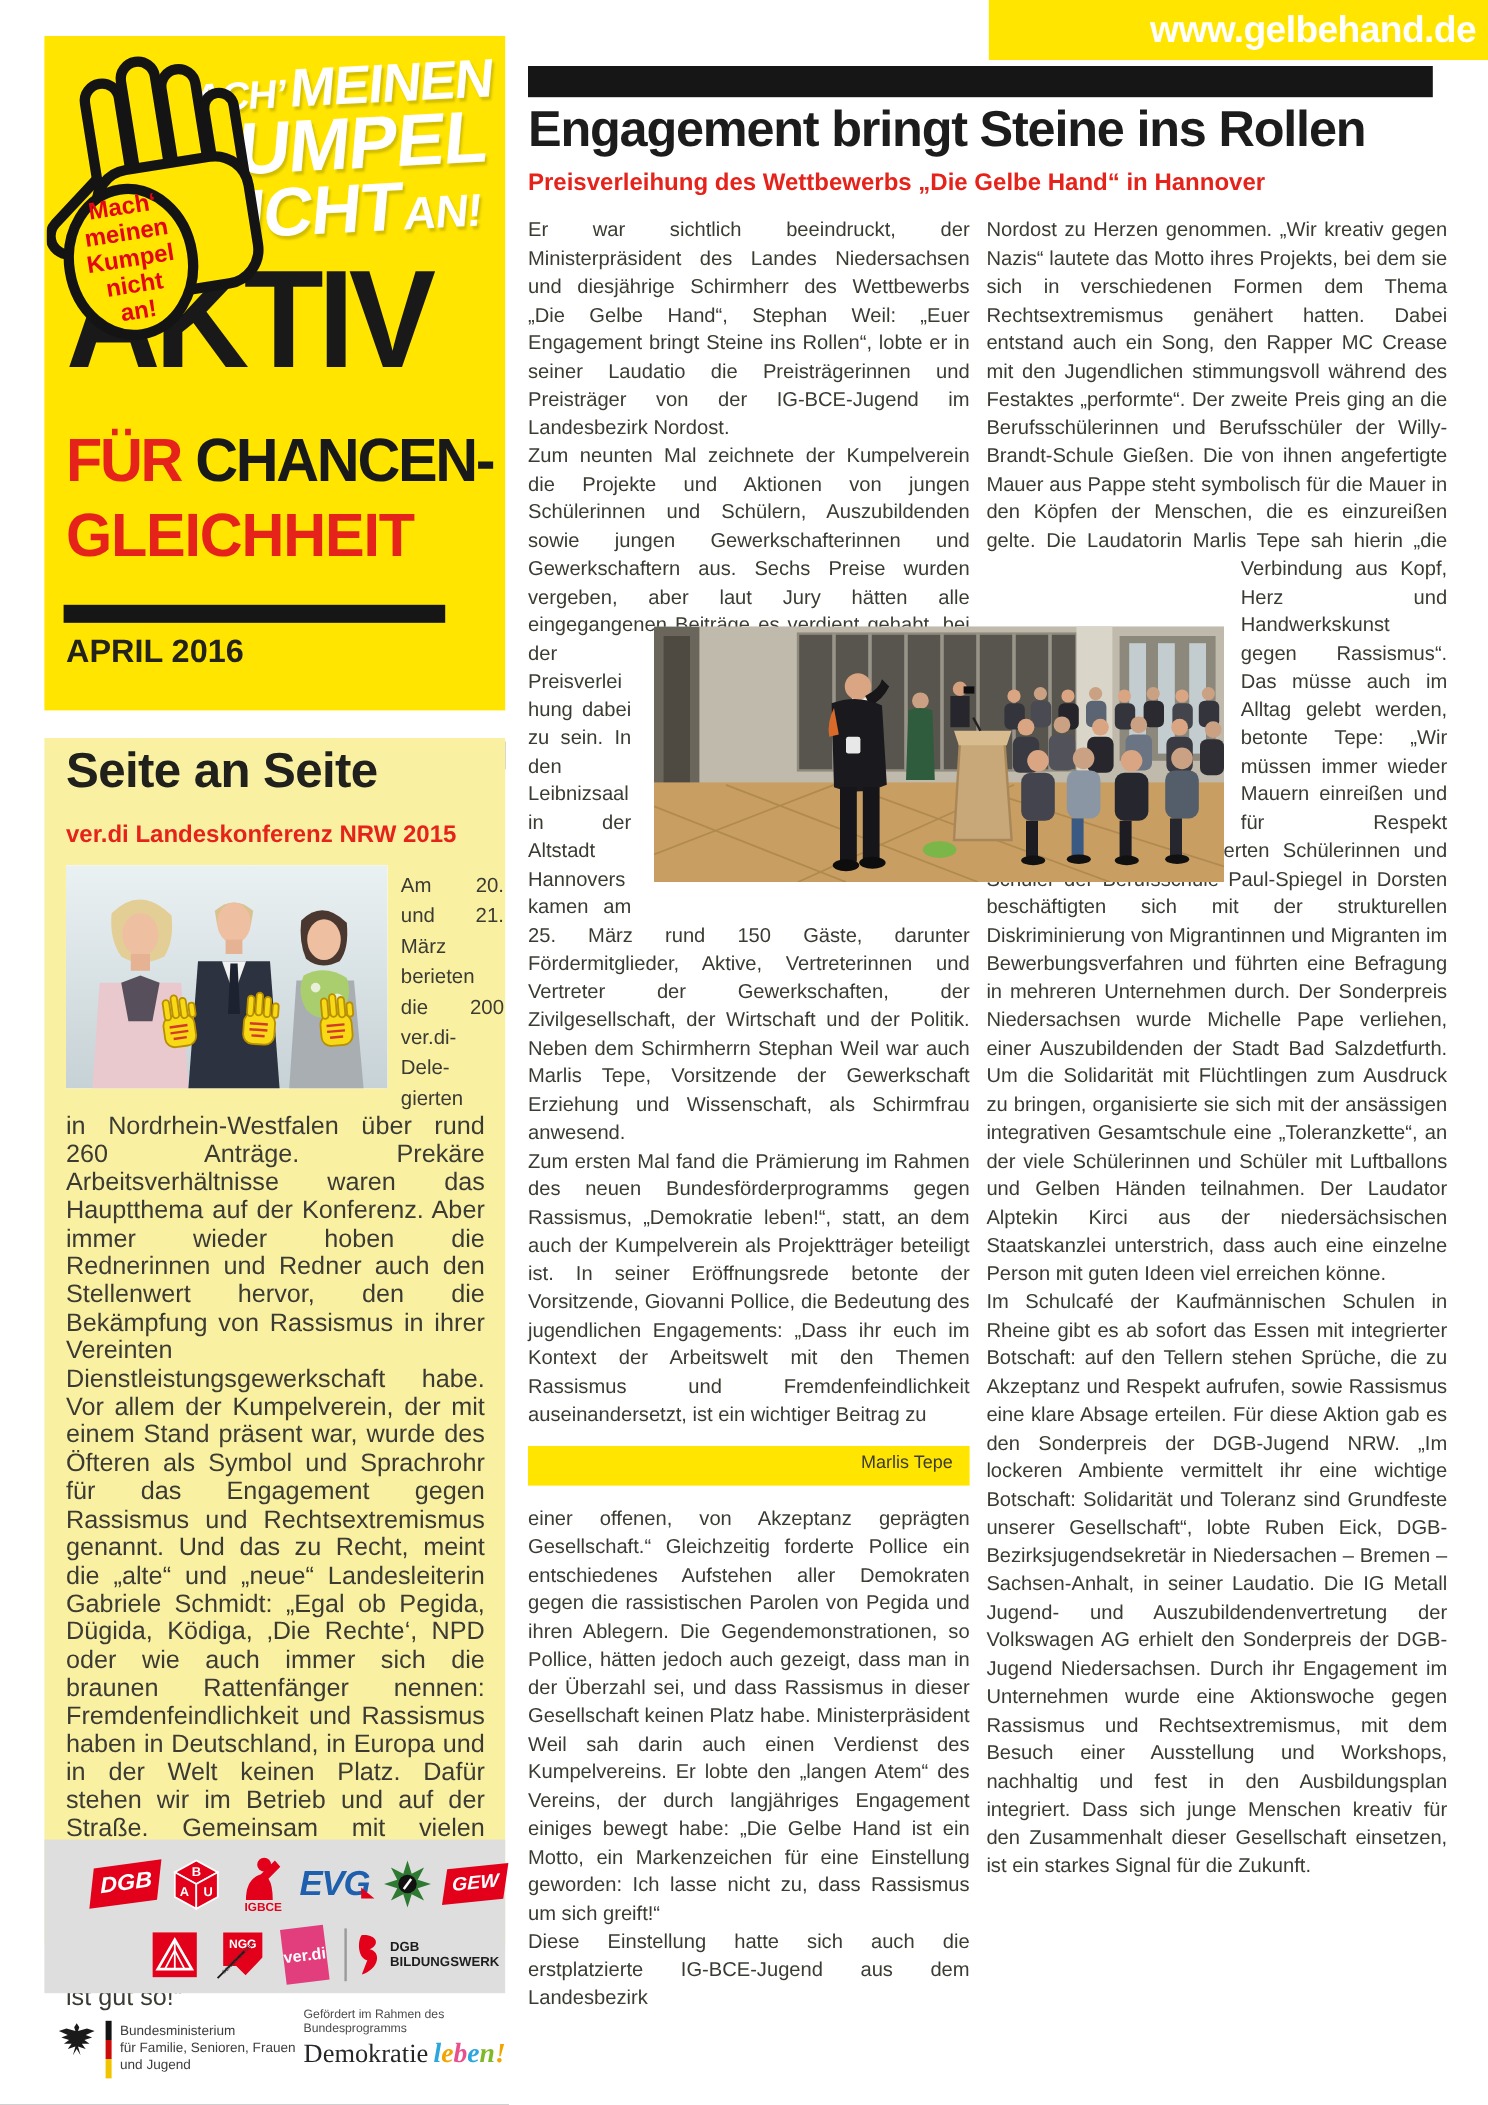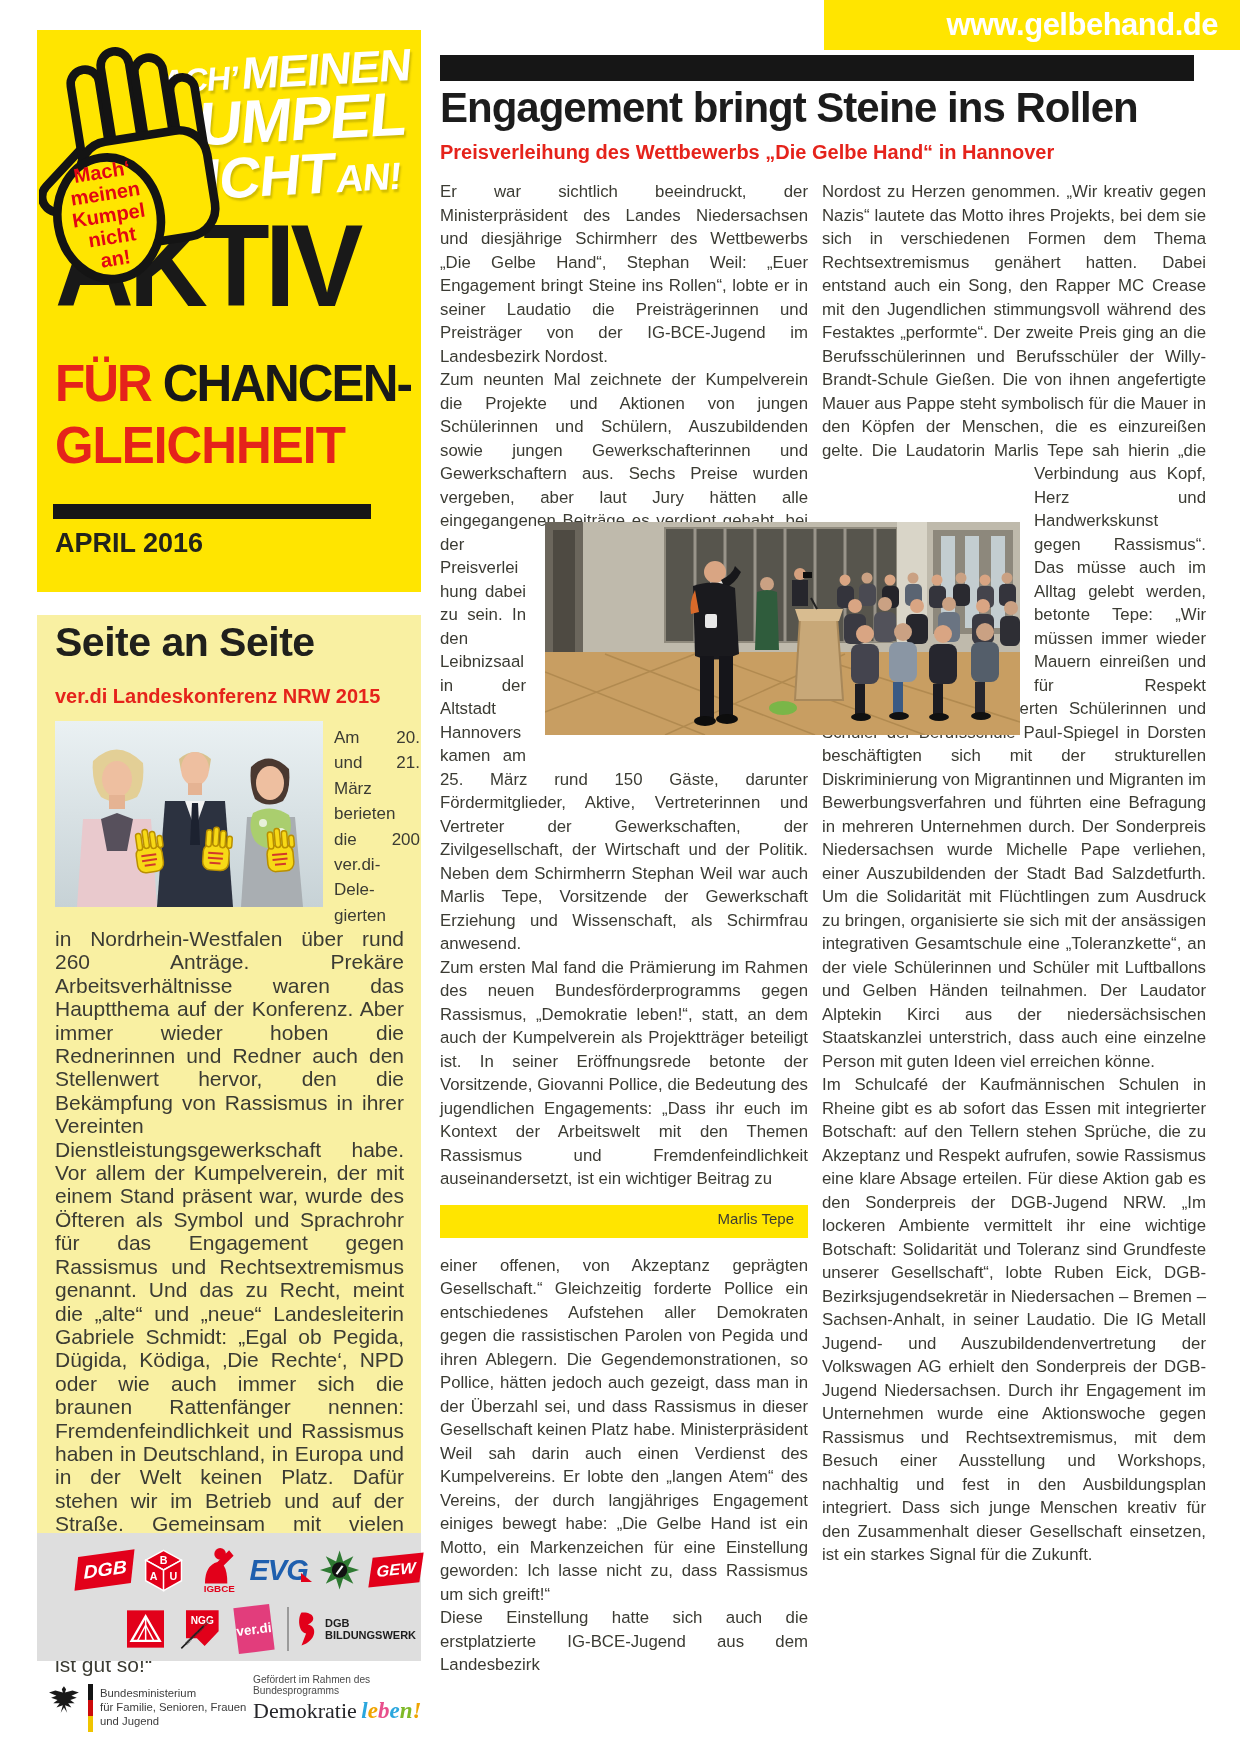--- a/index.html
+++ b/index.html
@@ -66,21 +66,21 @@
   .ministry-text{font-size:11.3px;line-height:14px;color:#3c3c3c;padding-top:2px;}
   .funding{position:absolute;left:216px;top:2px;}
   .funding-line{font-size:10.2px;color:#4a4a4a;}
   .program{margin-top:2px;white-space:nowrap;}
   .program-w1{font-family:"Liberation Serif","DejaVu Serif",serif;font-size:22px;color:#26262a;margin-top:22px;}
   .program-letters span{font-family:"Liberation Serif","DejaVu Serif",serif;font-style:italic;font-weight:700;font-size:23px;}
   .pl0{color:#2ba7de;} .pl1{color:#f0a500;} .pl2{color:#e84f8c;} .pl3{color:#2ba7de;} .pl4{color:#7fb927;} .pl5{color:#f0a500;}
 
   
   .banner{position:absolute;left:824px;top:0;width:416px;height:50px;background:var(--brand_yellow,#ffe500);
-          display:flex;align-items:center;justify-content:flex-end;padding-right:22px;box-sizing:border-box;text-decoration:none;}
+          display:flex;align-items:center;justify-content:flex-end;padding-right:10px;box-sizing:border-box;text-decoration:none;}
   .banner-text{font-size:31px;font-weight:800;color:#fff;letter-spacing:-.5px;}
   .topbar{position:absolute;left:440px;top:55px;width:754px;height:26px;background:#161616;}
   .headline{position:absolute;left:440px;top:84px;margin:0;font-size:42px;font-weight:800;color:#1c1c1c;letter-spacing:-1px;}
   .subheadline{position:absolute;left:440px;top:141px;font-size:20px;font-weight:800;}
   .col{position:absolute;top:180px;font-size:16.8px;line-height:23.5px;text-align:justify;
        color:#3b3b33;hyphens:auto;overflow-wrap:anywhere;}
   .col p{margin:0;}
   .col1{left:440px;width:368px;}
   .col2{left:822px;width:384px;}
   .spacer-r{float:right;width:276px;height:224px;margin-left:6px;}

